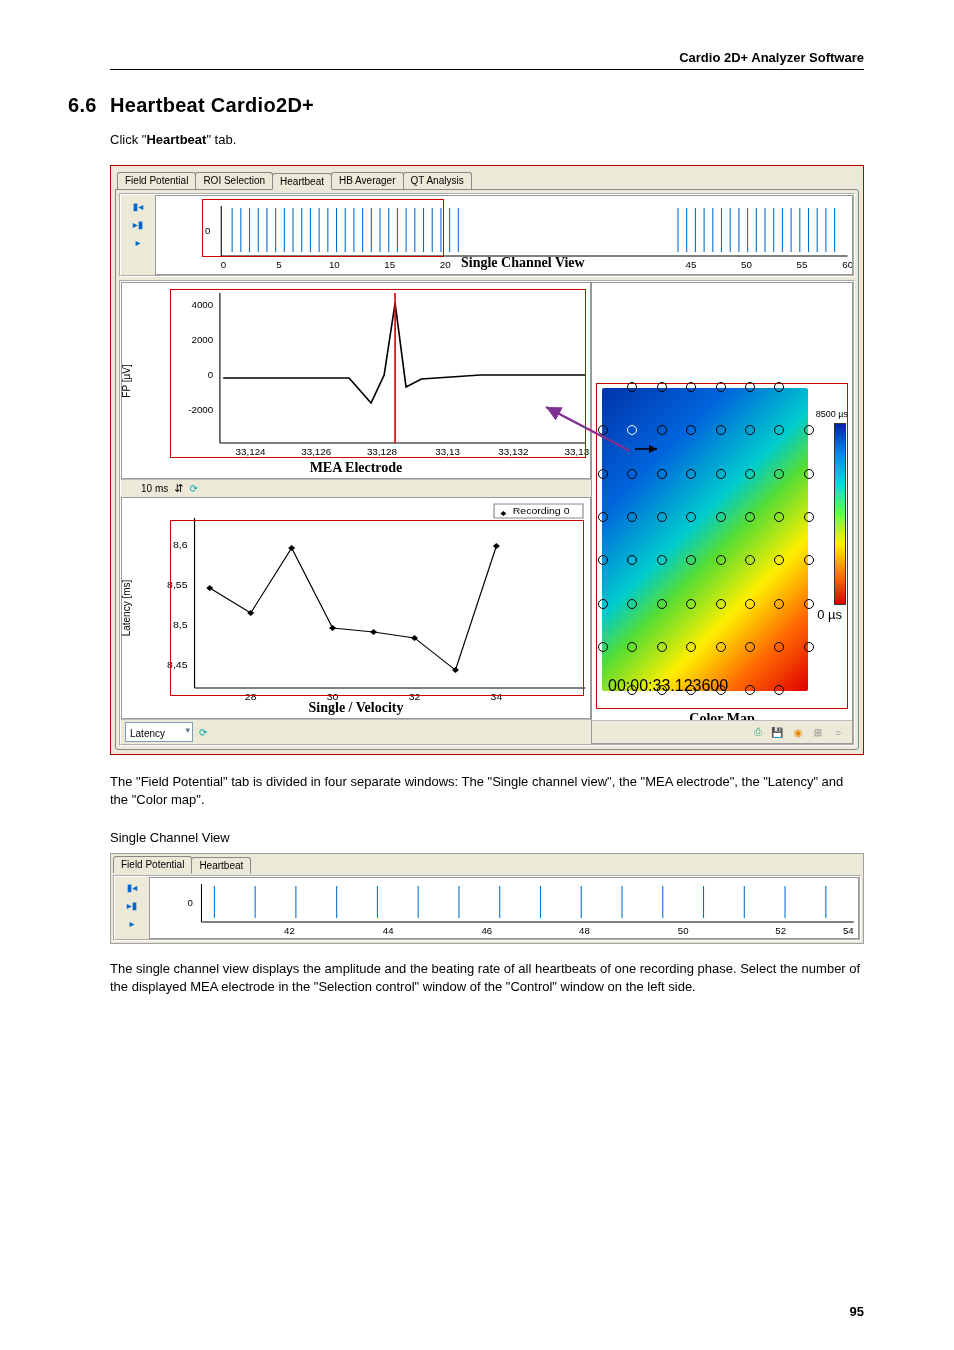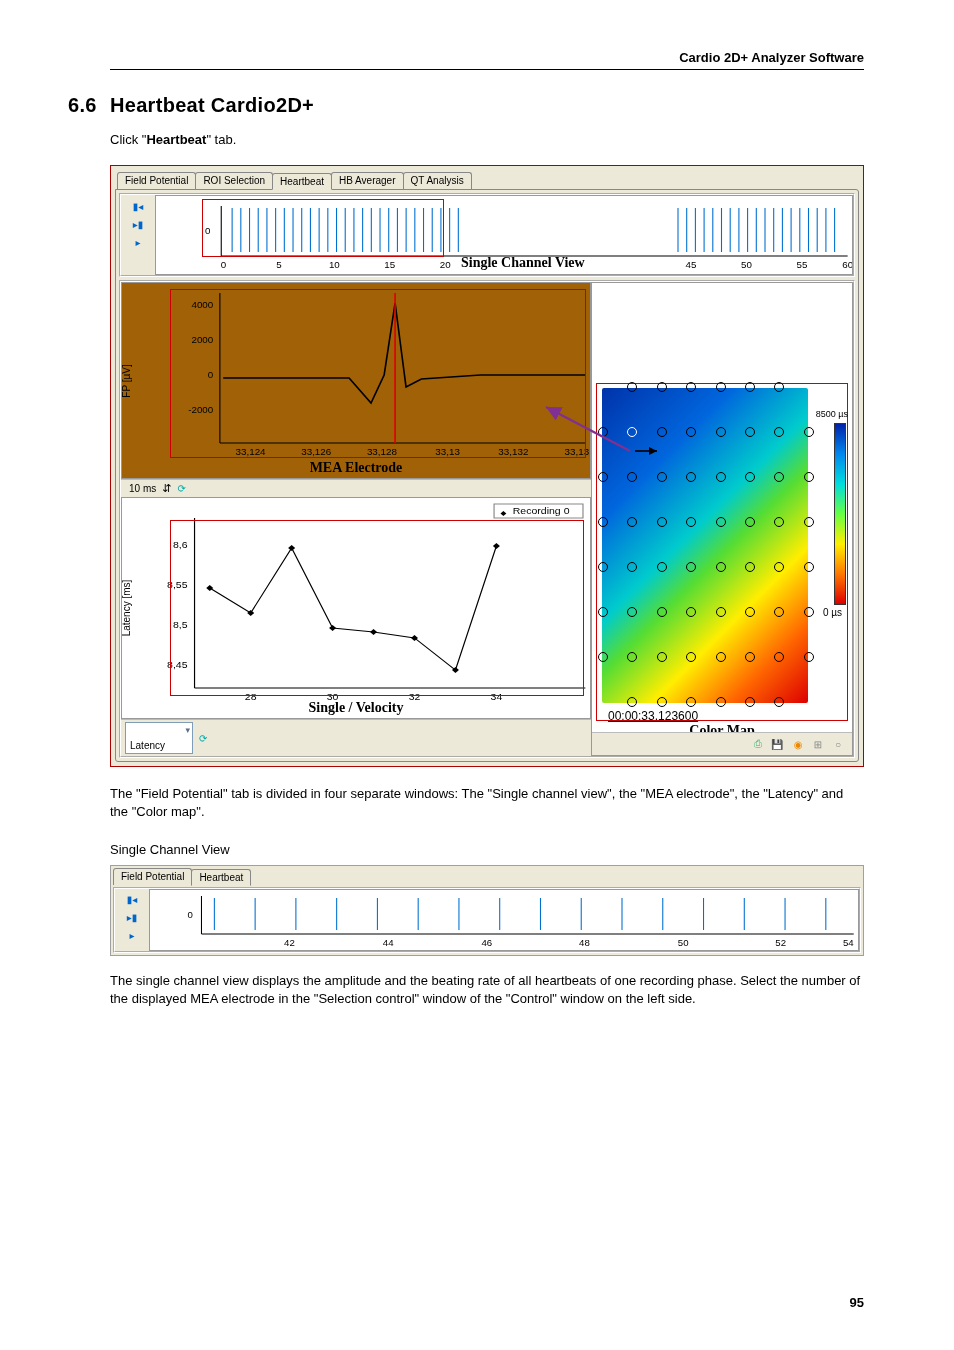--- a/index.html
+++ b/index.html
@@ -27,21 +27,21 @@
   h1.section {
     font-size: 20px;
     font-weight: 900;
     letter-spacing: 0.3px;
     margin: 0 0 14px -42px;
   }
   h1.section .num { display: inline-block; width: 42px; }
   .body-text { margin: 0 0 16px 0; line-height: 1.4; }
   .body-text .bold { font-weight: bold; }
   .subhead { font-size: 13px; margin: 20px 0 8px 0; }
-  .page-num { position: absolute; bottom: 40px; right: 90px; font-weight: bold; margin-left: 36px; }
+  .page-num { position: absolute; bottom: 31px; right: 90px; font-weight: bold; margin-left: 36px; }
 
   
   .shot {
     border: 1px solid #a00;
     background: #ece9d8;
     padding: 4px;
     font-family: Tahoma, sans-serif;
     font-size: 10px;
     margin-bottom: 18px;
   }
@@ -80,48 +80,48 @@
     font-size: 9px;
     color:#000;
   }
   .top-strip { height:78px; }
   .scvlabel {
     position:absolute; bottom:3px; left:305px;
     font-family: "Times New Roman", serif; font-weight:bold; font-size:14px;
   }
   .mid-row { display:flex; border: 2px groove #fff; }
   .mid-left { flex:1; display:flex; flex-direction:column; }
-  .fp-plot { background:#a16207; border:1px solid #999; height:195px; position:relative;padding-left:30px; }
-  .fp-controls { display:flex; align-items:center; gap:6px; padding:2px 8px; border-top:1px solid #bbb;}
+  .fp-plot { background:#ffffff; border:1px solid #999; height:195px; position:relative;padding-left:30px; }
+  .fp-controls { display:flex; align-items:center; gap:6px; padding:2px 20px; border-top:1px solid #bbb;}
   .fp-controls .lbl { font-size:10px; }
   .lat-plot { background:#fff; border:1px solid #999; height:220px; position:relative; }
   .lat-controls { display:flex; align-items:center; gap:6px; padding:2px 4px; border-top:1px solid #bbb;}
-  .select-box { border:1px solid #7f9db9; background:#fff; padding:16px 14px 0 4px; font-size:10px; position:relative; height:14px; line-height:14px; min-width:48px;}
+  .select-box { border:1px solid #7f9db9; background:#fff; padding:4px 14px 0 4px; font-size:10px; position:relative; height:14px; line-height:14px; min-width:48px;}
   .select-box::after { content:"▾"; position:absolute; right:2px; top:0; color:#5a6f8e; font-size:9px;}
 
   .mid-right { width:260px; background:#fff; border:1px solid #999; position:relative; }
   .colorgrid {
     position:absolute; left:10px; top:105px; right:44px; bottom:52px;
   }
   .cg {
     width:100%; height:100%;
     background: linear-gradient(135deg,
        #0033aa 0%, #0066dd 25%, #00cccc 45%, #55dd33 55%, #ffee00 70%, #ff6600 85%, #dd0000 100%);
     position:relative;
     border-radius:2px;
   }
   .dot { position:absolute; width:8px; height:8px; border:1.6px solid #000; border-radius:50%; background:transparent;}
   .cbar {
     position:absolute; right:6px; top:140px; width:10px; height:180px;
     background: linear-gradient(#0022aa, #0088ee, #00dddd, #66ff44, #ffee00, #ff7700, #dd0000);
     border:1px solid #333;
   }
   .cbar-top-label { position:absolute; right:4px; top:126px; font-size:9px; }
-  .cbar-bot-label { position:absolute; right:10px; top:324px; font-size:10px;text-align:right; }
-  .tstamp { position:absolute; left:16px; bottom:32px; font-size:12px;text-decoration:underline;}
+  .cbar-bot-label { position:absolute; right:10px; top:324px; font-size:13px;text-align:right; }
+  .tstamp { position:absolute; left:16px; bottom:48px; font-size:16px;}
   .cmap-label { position:absolute; left:0; right:0; bottom:16px; text-align:center; font-family:"Times New Roman",serif; font-weight:bold; font-size:14px;}
   .bottom-icons { display:flex; gap:4px; justify-content:flex-end; padding:3px 6px; border-top:1px solid #bbb; background:#ece9d8;}
   .bottom-icons .ic { width:14px; height:14px; font-size:10px; display:flex; align-items:center; justify-content:center; border:1px solid rgba(0,0,0,0); cursor:pointer;}
   .abs-ylabel { position:absolute; left:4px; top:50%; transform:translate(-50%,-50%) rotate(-90deg); font-size:10px; white-space:nowrap;}
   .plot-title { position:absolute; left:0; right:0; bottom:2px; text-align:center; font-family:"Times New Roman",serif; font-weight:bold; font-size:14px;margin-top:32px;}
 
   .red-box { position:absolute; border:1.5px solid #c00; }
 
   
   .shot2 {

